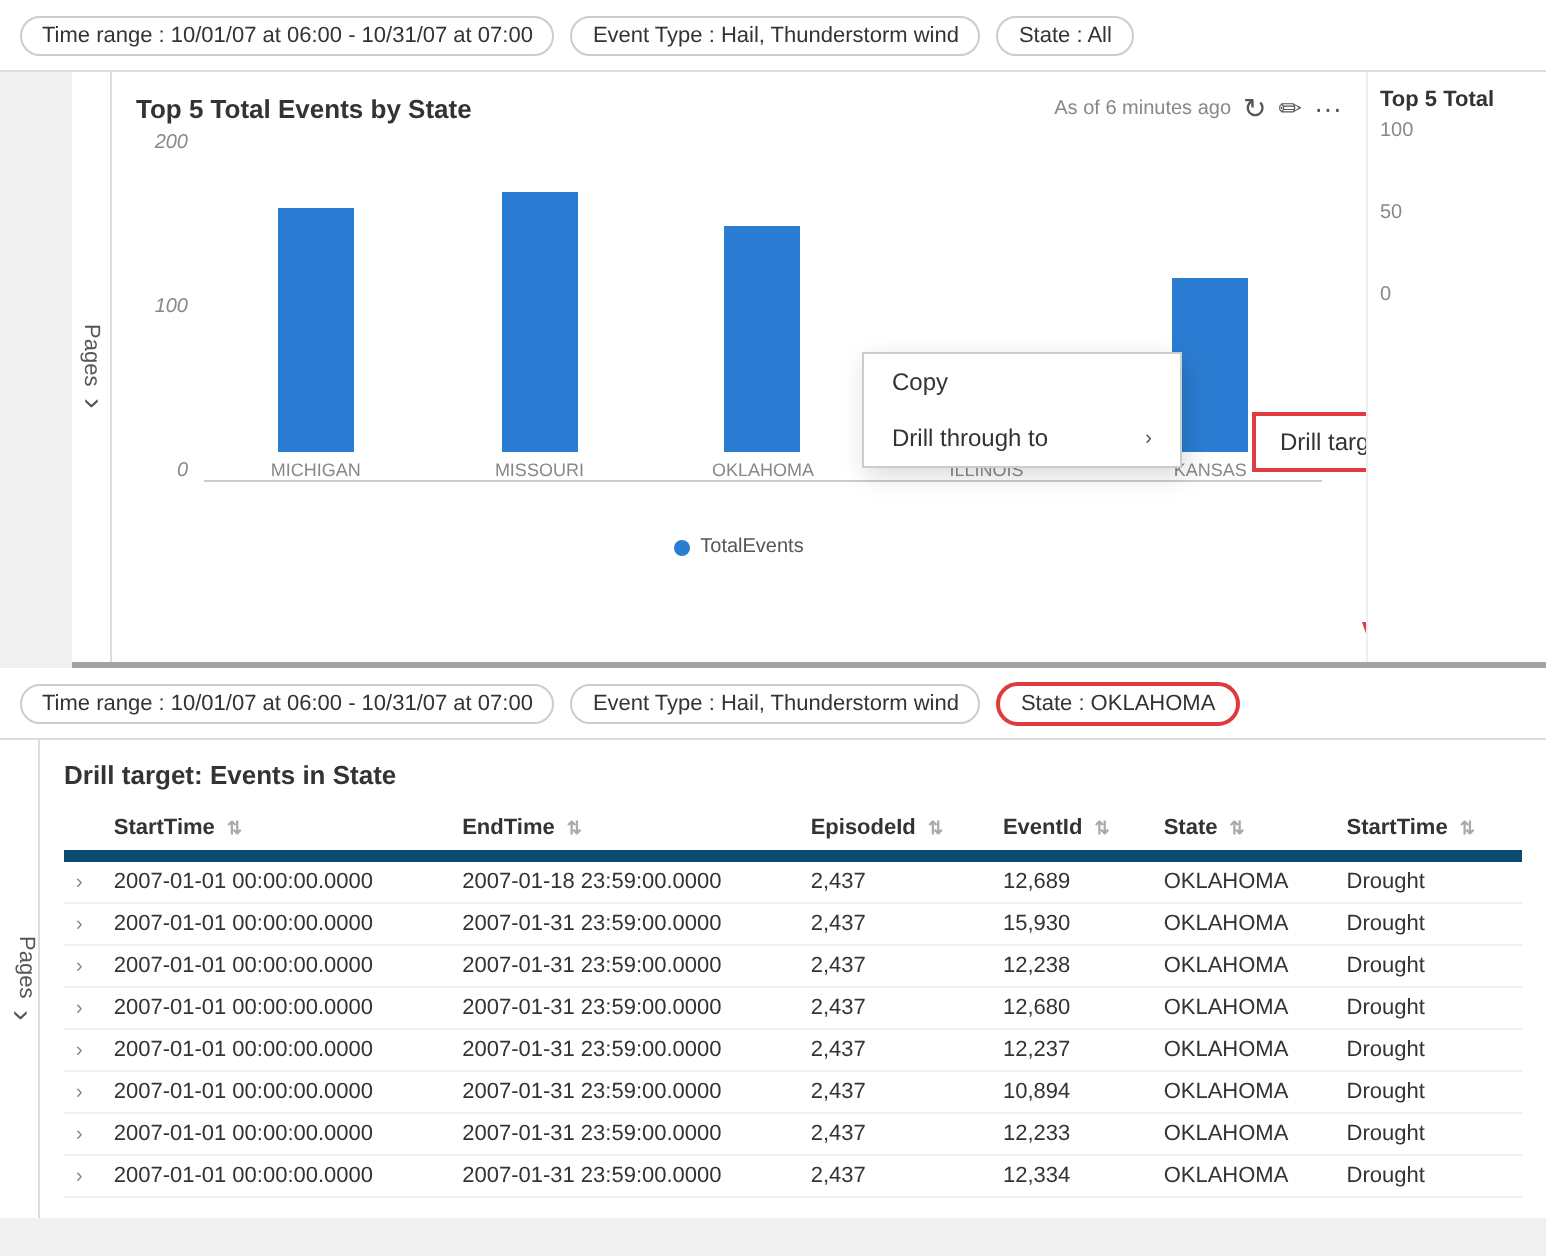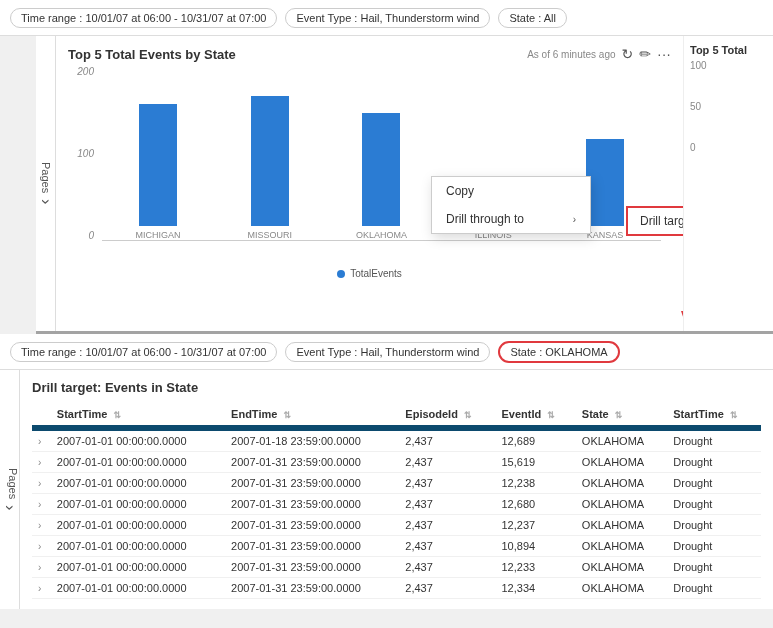--- a/index.html
+++ b/index.html
@@ -307,21 +307,21 @@
     <td>2,437</td>
     <td>12,689</td>
     <td>OKLAHOMA</td>
     <td>Drought</td>
   </tr>
           <tr>
     <td><span class="expand-icon">›</span></td>
     <td>2007-01-01 00:00:00.0000</td>
     <td>2007-01-31 23:59:00.0000</td>
     <td>2,437</td>
-    <td>15,619</td>
+    <td>15,930</td>
     <td>OKLAHOMA</td>
     <td>Drought</td>
   </tr>
           <tr>
     <td><span class="expand-icon">›</span></td>
     <td>2007-01-01 00:00:00.0000</td>
     <td>2007-01-31 23:59:00.0000</td>
     <td>2,437</td>
     <td>12,238</td>
     <td>OKLAHOMA</td>

